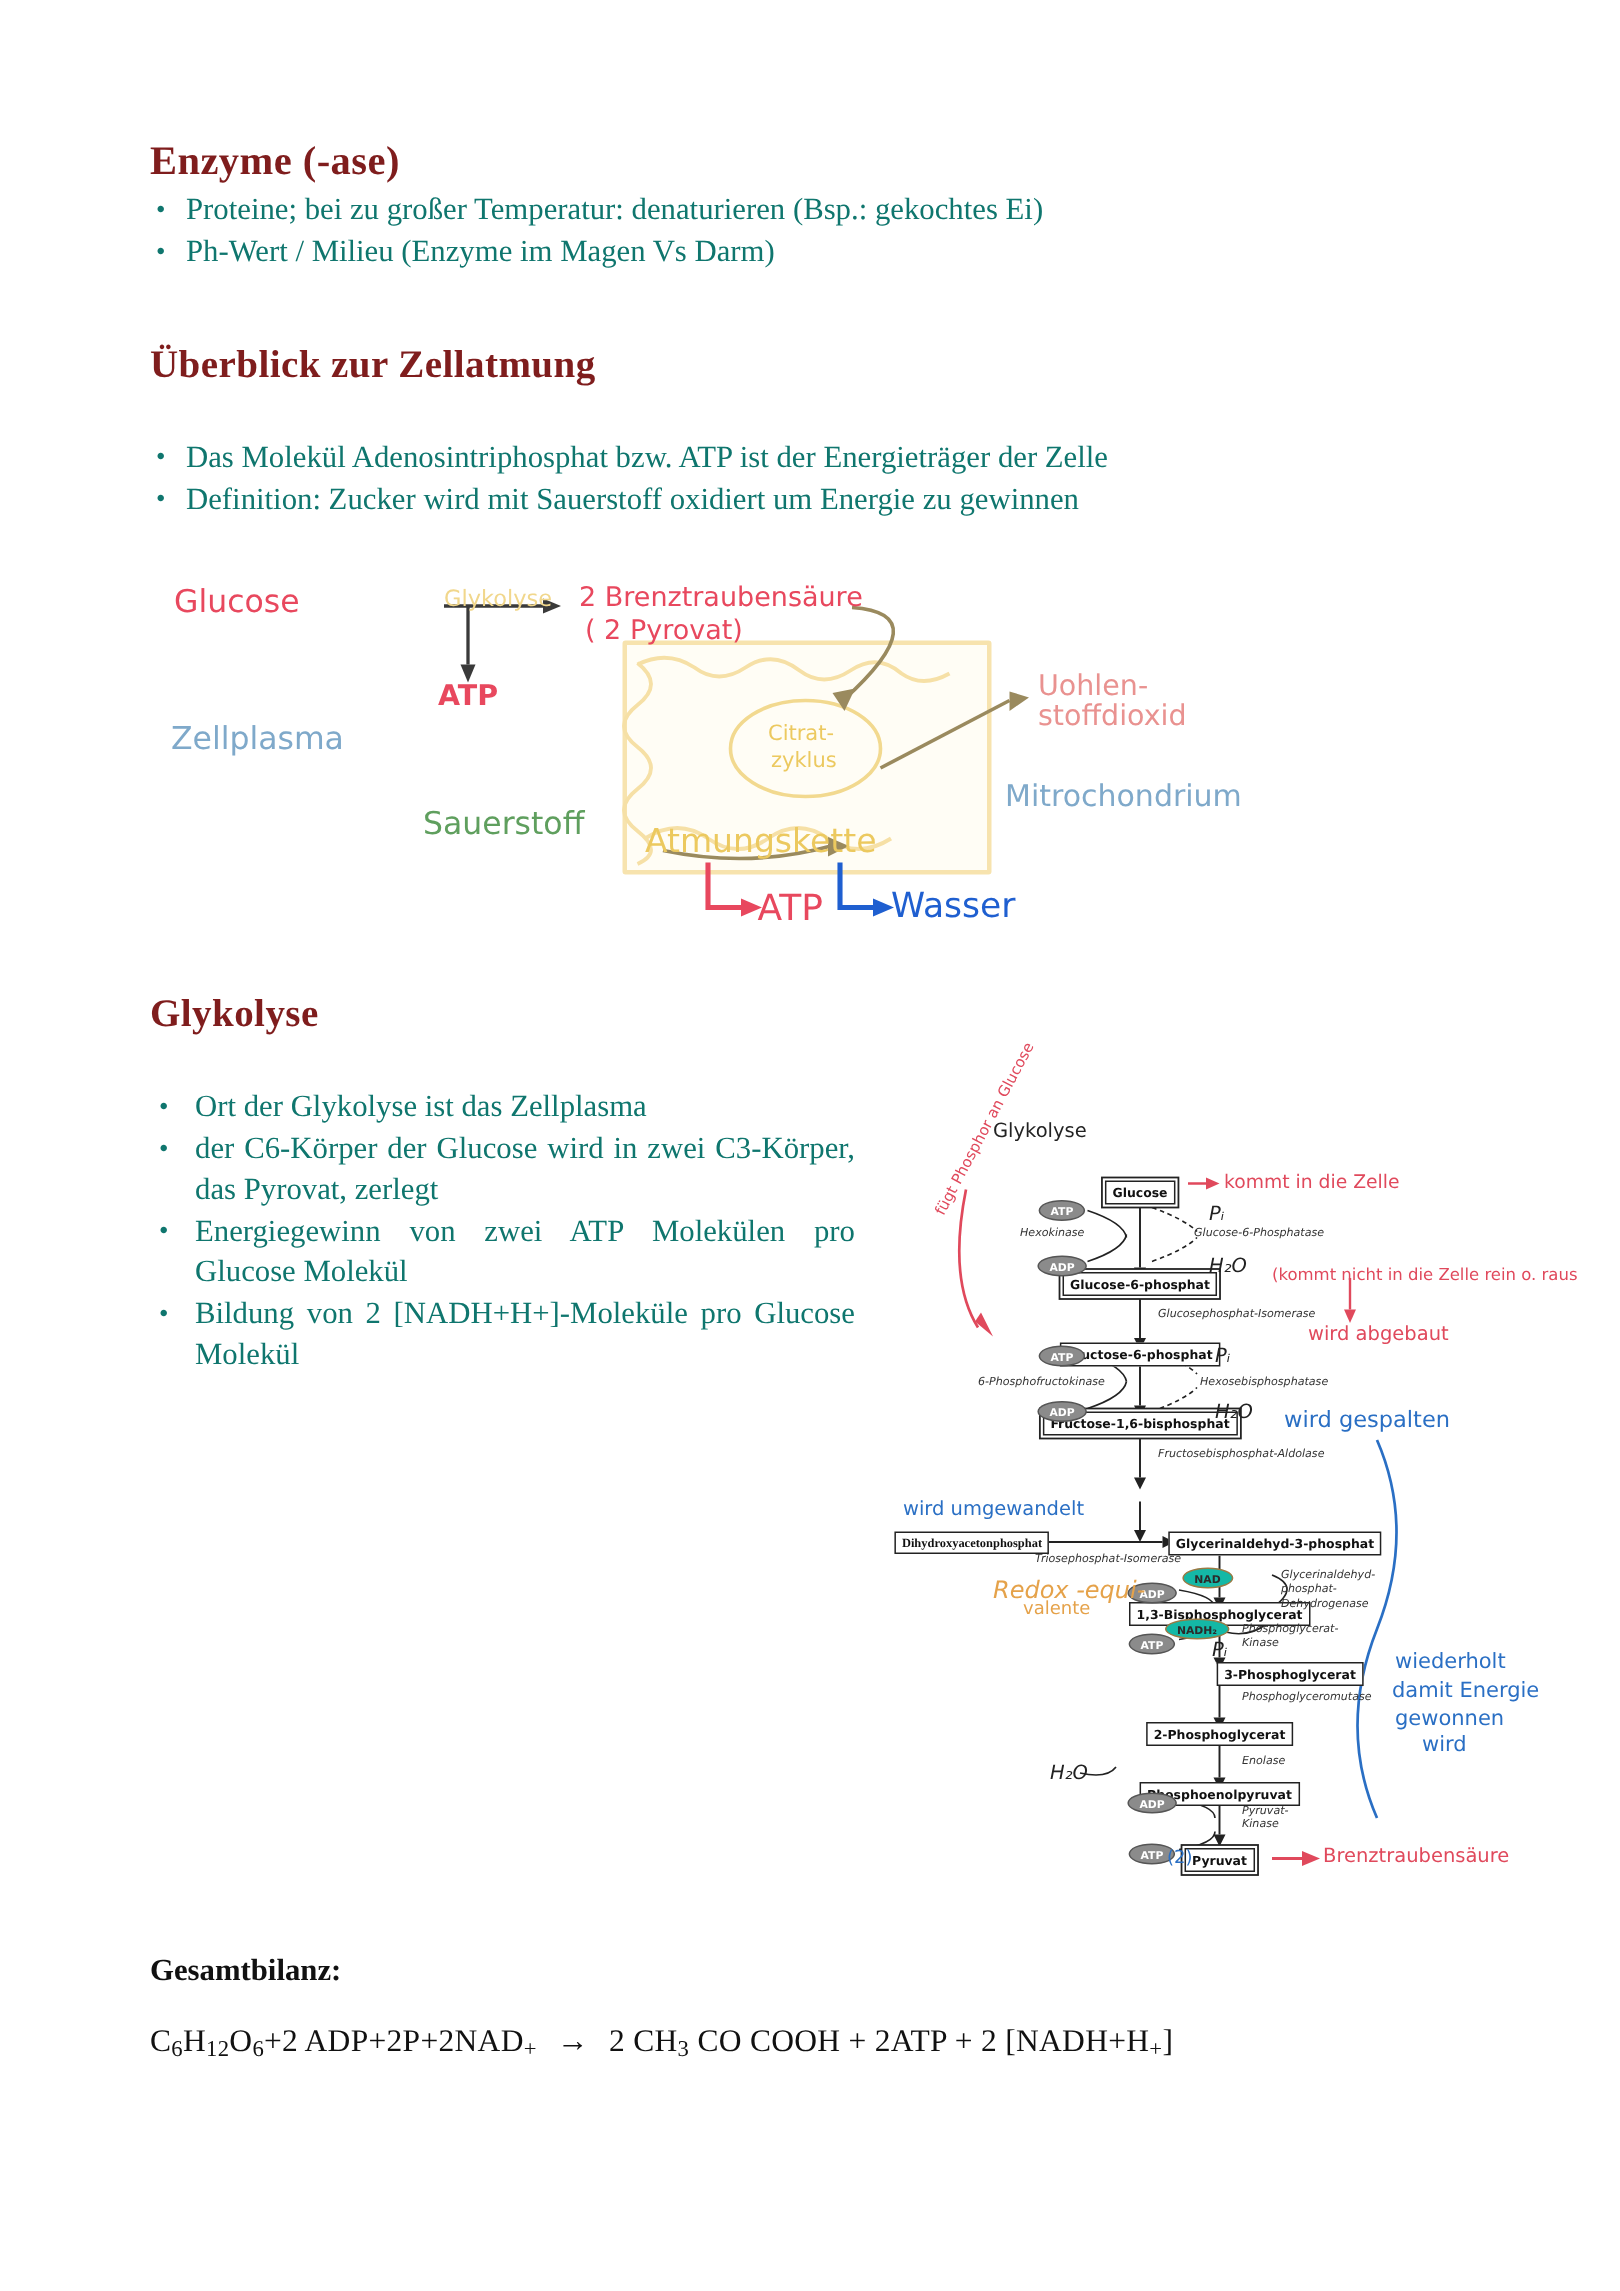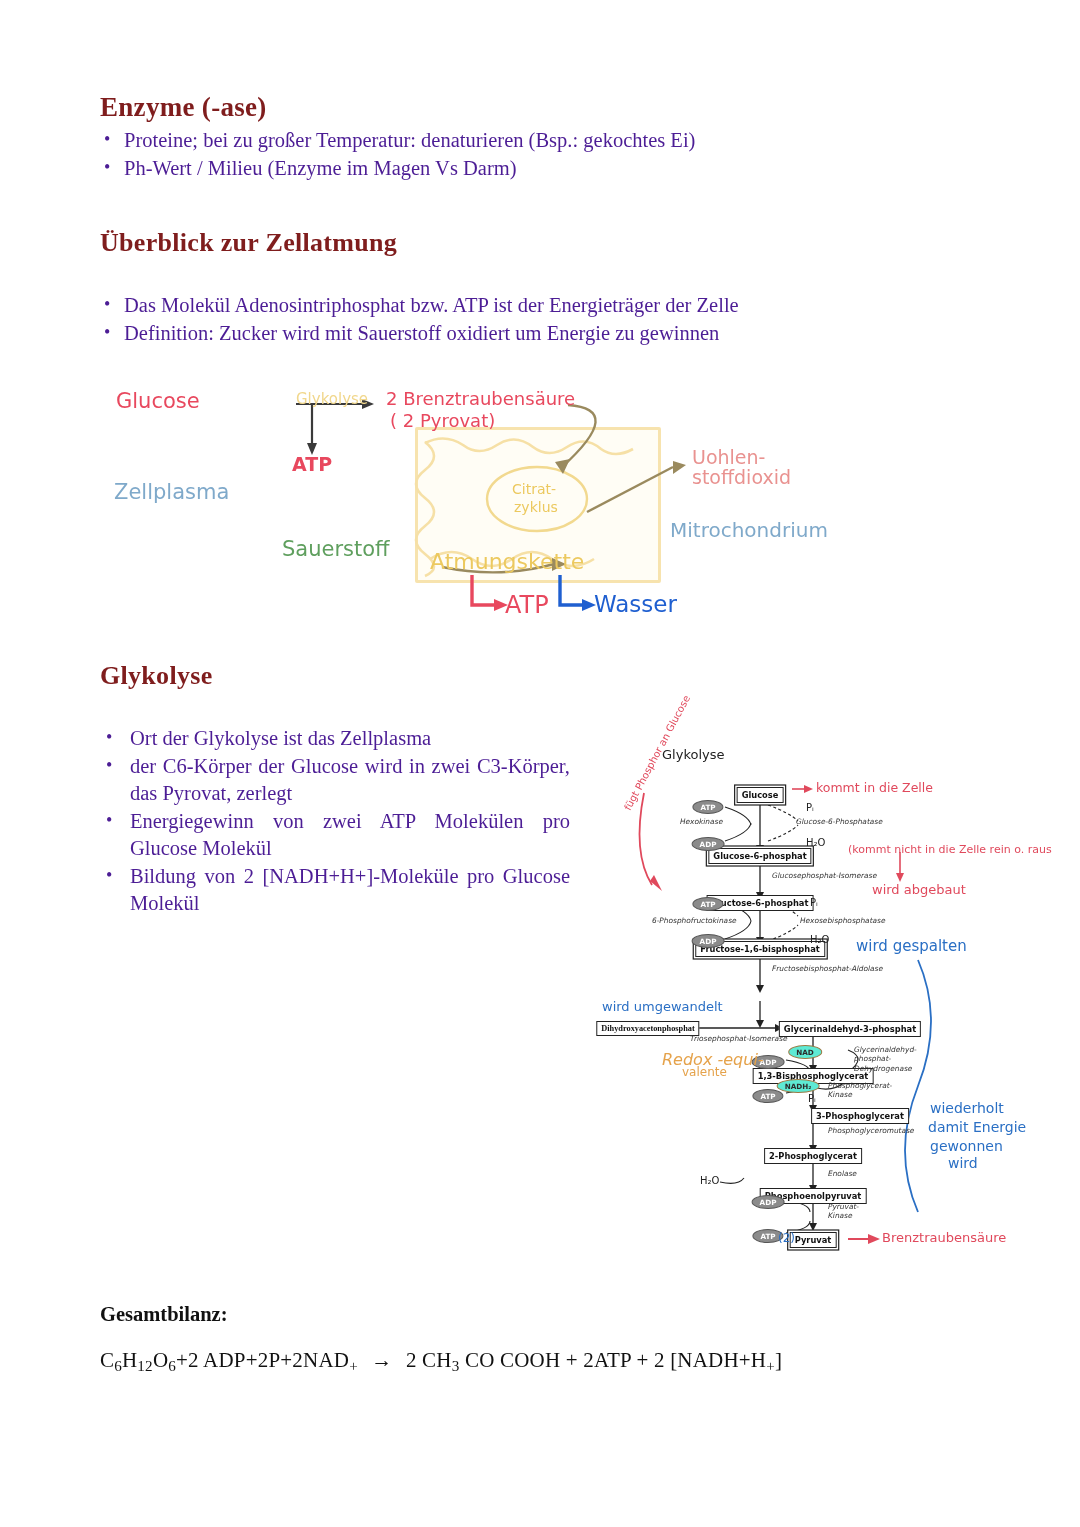--- a/index.html
+++ b/index.html
@@ -34,21 +34,21 @@
 
   ul.bullets {
     list-style: none;
     margin: 0;
     padding: 0;
   }
   ul.bullets li {
     position: relative;
     font-size: 20.5px;
     line-height: 27.5px;
-    color: #4c1d95;
+    color: #0f766e;
     padding-left: 24px;
     margin: 0;
   }
   ul.bullets li::before {
     content: "\2022";
     position: absolute;
     left: 4px;
     top: -1px;
     font-size: 18px;
   }
@@ -133,29 +133,30 @@
     color: #fff;
     font-size: 7.2px;
     font-weight: bold;
     border-radius: 50%;
     padding: 1.5px 7px;
     white-space: nowrap;
     transform: translateX(-50%);
     border: 1px solid #555;
   }
   .cof.tan {
-    background: #5eead4;
+    background: #14b8a6;
     border-color: #9a7a44;
     color: #2b2b2b;
   }
   .smalllab {
     position: absolute;
-    font-size: 10px;
+    font-size: 13px;
     color: #222;
     white-space: nowrap;
+    font-style: italic;
   }
   .note {
     position: absolute;
     font-family: "DejaVu Sans", sans-serif;
     white-space: pre;
     line-height: 1.2;
   }
   .note-red { color: #e0495c; }
   .note-blue { color: #2a6fc4; }
   .note-orange { color: #e5a24a; }

